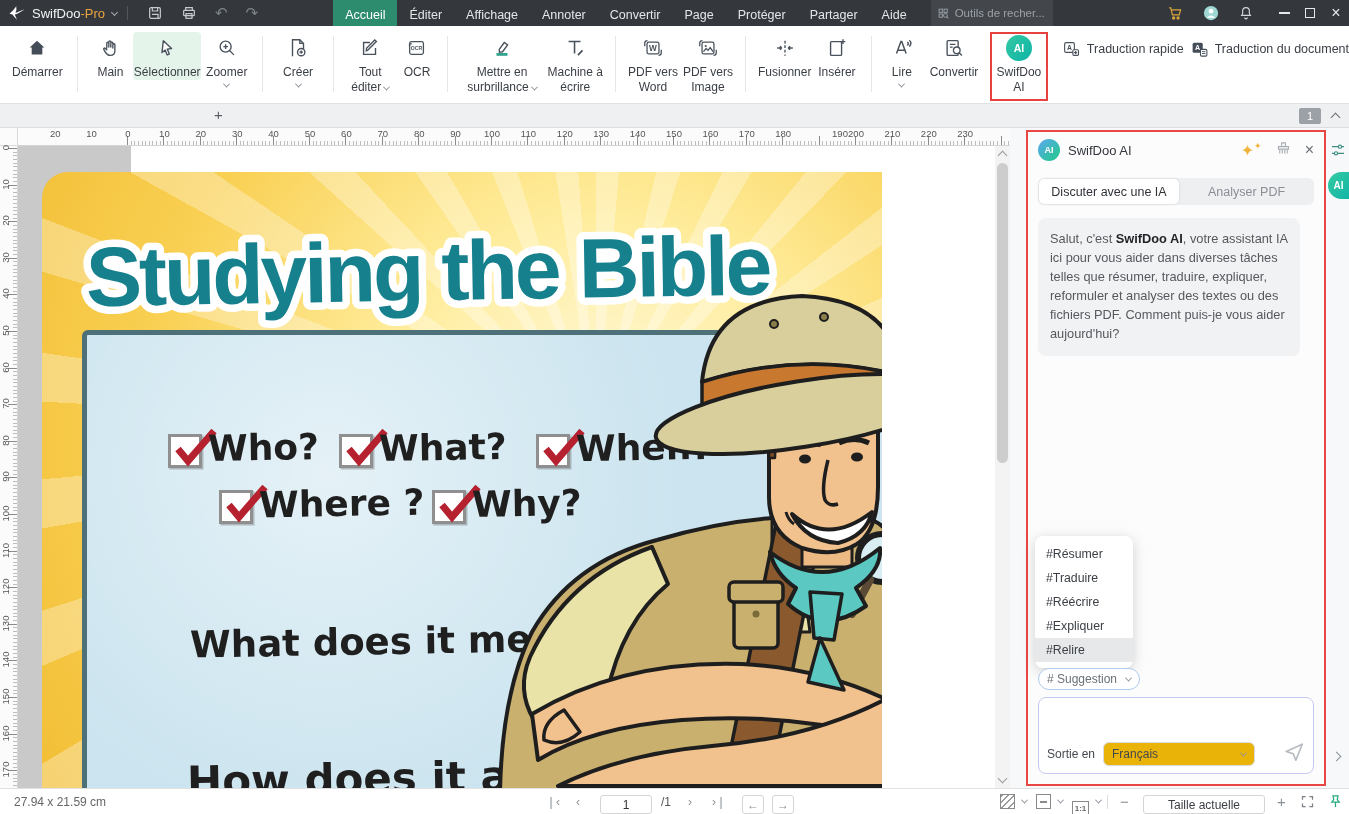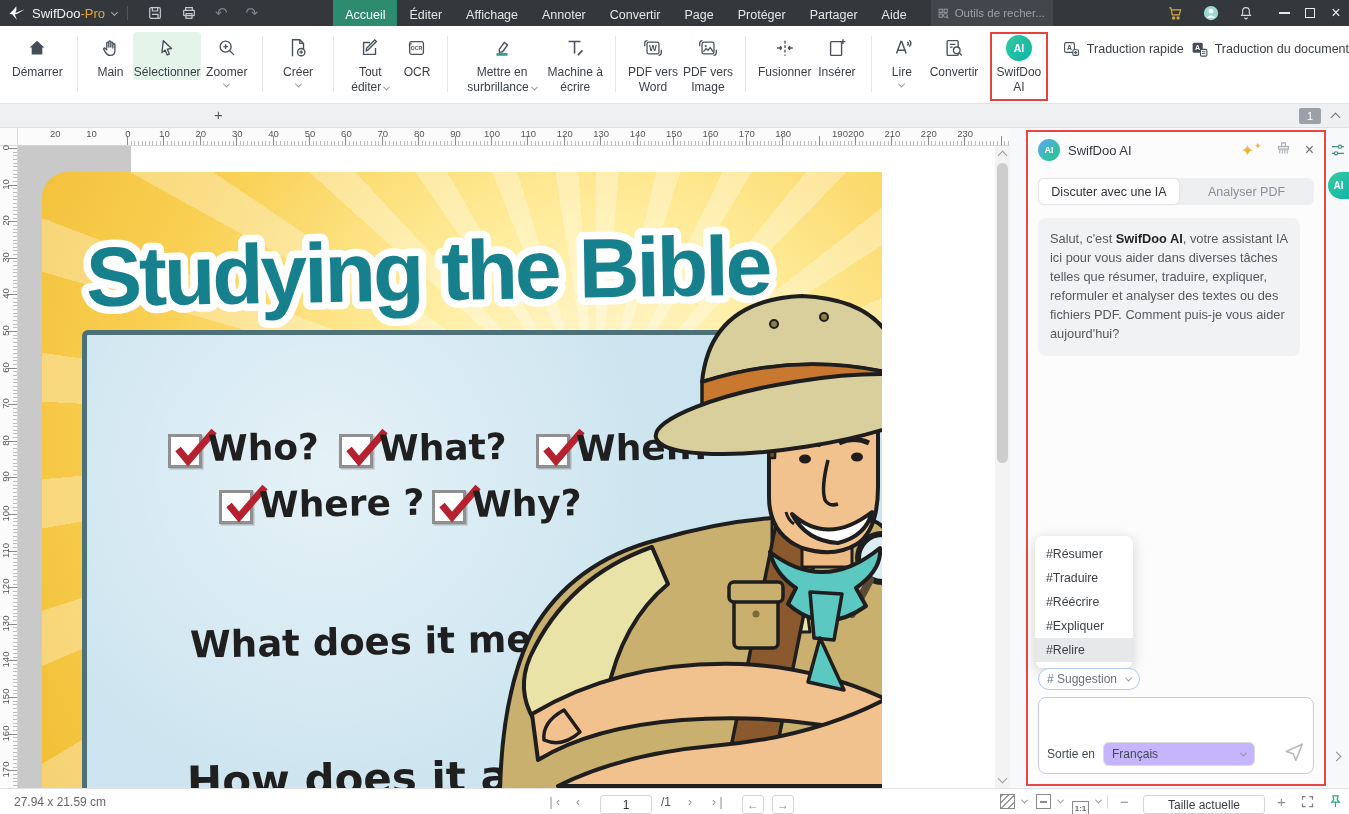--- a/index.html
+++ b/index.html
@@ -79,21 +79,21 @@
   #ai-tab-analyze{flex:1;text-align:center;color:#8A8F96;}
   #ai-bubble{position:absolute;left:10px;top:86px;width:262px;background:#F1F2F3;border-radius:8px;padding:12px;font-size:12.8px;line-height:1.48;color:#55595E;}
   #ai-bubble b{color:#1F2327;}
   #sg-pop{position:absolute;left:7px;top:404px;width:98px;background:#FFF;border-radius:8px;box-shadow:0 3px 14px rgba(0,0,0,.18);padding:6px 0;}
   .sg-item{height:24px;line-height:24px;padding-left:11px;font-size:12.3px;color:#3A3F45;}
   .sg-item.on{background:#E7E8EA;}
   #sg-btn{position:absolute;left:10px;top:536px;width:102px;height:22px;border:1px solid #AFCBEE;border-radius:12px;display:flex;align-items:center;justify-content:center;gap:6px;font-size:12px;color:#6B7178;background:#FFF;}
   #ai-input{position:absolute;left:10px;top:565px;width:276px;height:77px;border:1.5px solid #C6C9EF;border-radius:8px;background:#FFF;}
   #ai-input .row{position:absolute;left:8px;right:8px;bottom:7px;height:24px;display:flex;align-items:center;}
   #out-label{font-size:12px;color:#44494F;white-space:nowrap;}
-  #lang-sel{margin-left:8px;width:152px;height:24px;border:1px solid #D9DBDF;border-radius:6px;display:flex;align-items:center;padding:0 8px;font-size:12px;color:#44494F;background:#c4b5fd;}
+  #lang-sel{margin-left:8px;width:152px;height:24px;border:1px solid #D9DBDF;border-radius:6px;display:flex;align-items:center;padding:0 8px;font-size:12px;color:#44494F;background:#eab308;}
   #lang-sel .chev{margin-left:auto;}
   #send{margin-left:auto;}
 
   
   #rail-ai{position:absolute;left:1328px;top:172px;width:21px;height:27px;border-radius:14px 0 0 14px;background:linear-gradient(135deg,#35CBA2,#12B5A6);color:#FFF;font-size:10px;font-weight:bold;display:flex;align-items:center;justify-content:center;}
   #rail-collapse{position:absolute;left:1333px;top:753px;width:7px;height:7px;border-right:1.6px solid #8A9097;border-top:1.6px solid #8A9097;transform:rotate(45deg);}
 
   
   #statusbar{position:absolute;left:0;top:788px;width:1349px;height:34px;background:#FFF;border-top:1px solid #E2E2E2;font-size:12px;color:#666;}
   .sb{position:absolute;top:0;height:25px;display:flex;align-items:center;}

